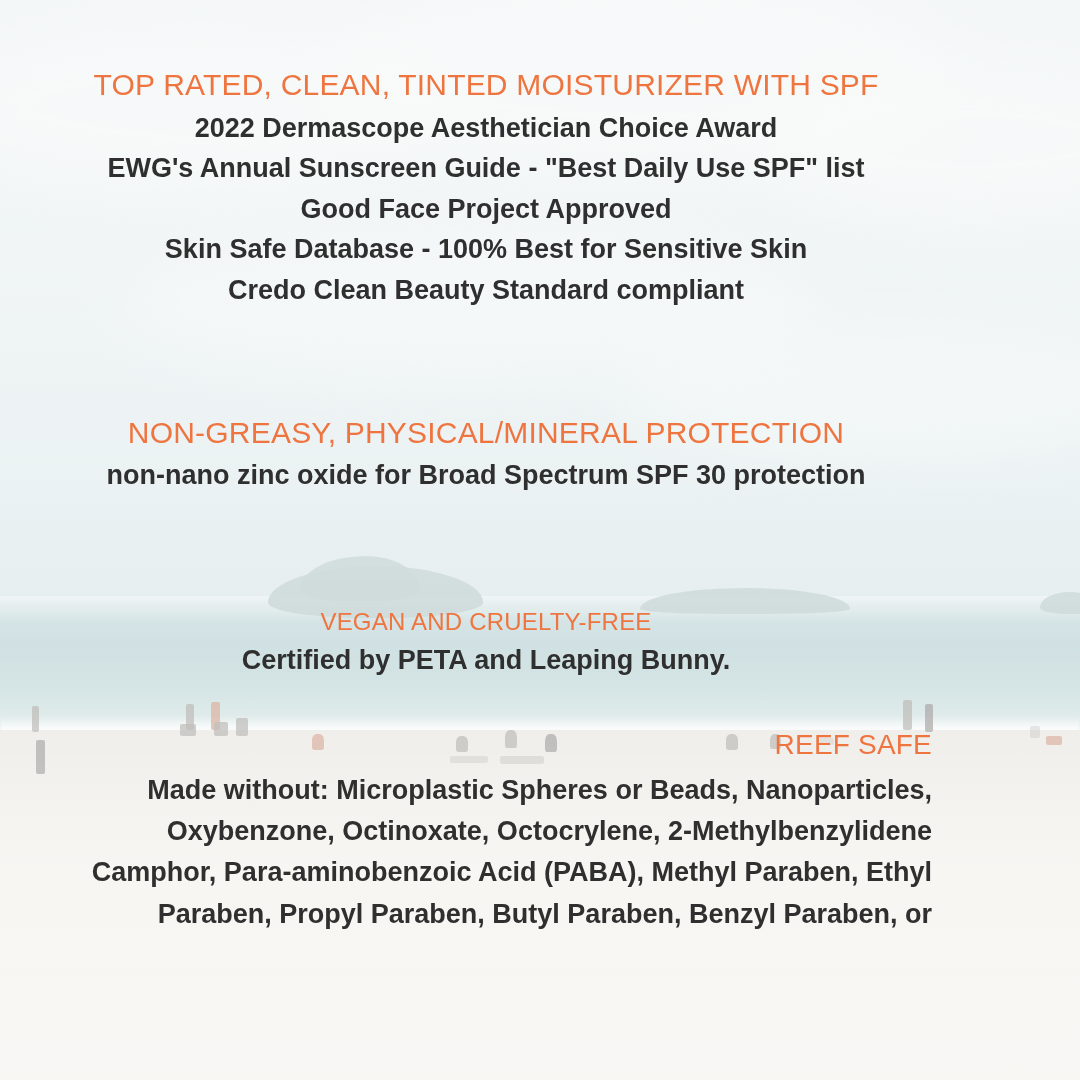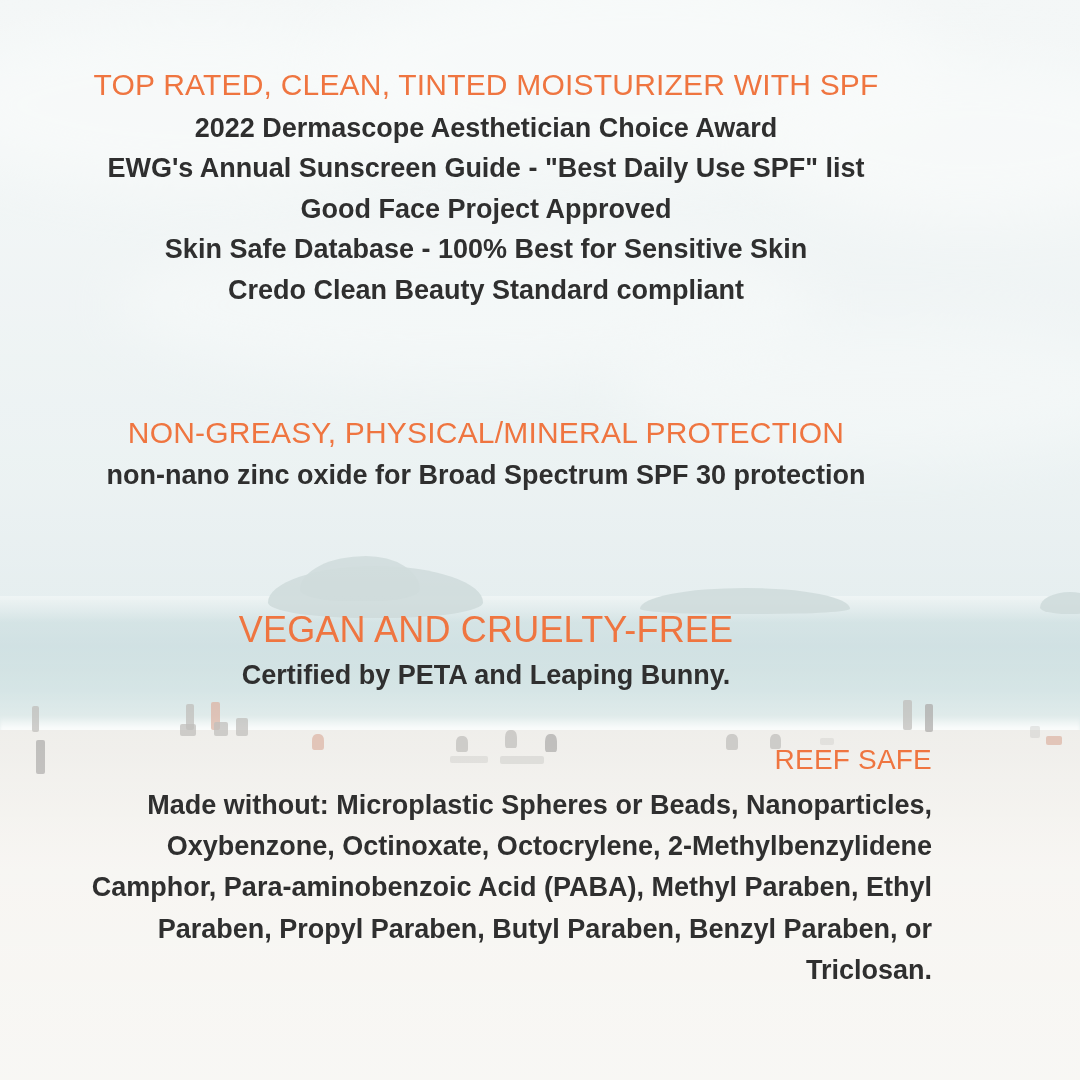--- a/index.html
+++ b/index.html
@@ -142,21 +142,21 @@
     line-height: 1.48;
     color: #2f2f2f;
     font-weight: 700;
   }
   .block { margin: 0; }
 
   .block-awards .line { line-height: 1.5; }
   .block-nongreasy { margin-top: 104px; }
   .block-nongreasy .heading { font-size: 30px; }
   .block-vegan { margin-top: 112px; }
-  .block-vegan .heading { font-size: 36px; }
+  .block-vegan .heading { font-size: 24px; }
   .block-reef { margin-top: 46px; text-align: right; }
   .block-reef .heading { font-size: 28px; margin-bottom: 8px; }
   .block-reef .line { line-height: 1.52; }
 </style>
 </head>
 <body>
 
 <div class="poster">
 
   <div class="bg">
@@ -222,17 +222,16 @@
       <div class="heading">VEGAN AND CRUELTY-FREE</div>
       <div class="line">Certified by PETA and Leaping Bunny.</div>
     </div>
 
     <div class="block block-reef">
       <div class="heading">REEF SAFE</div>
       <div class="line">Made without: Microplastic Spheres or Beads, Nanoparticles,</div>
       <div class="line">Oxybenzone, Octinoxate, Octocrylene, 2-Methylbenzylidene</div>
       <div class="line">Camphor, Para-aminobenzoic Acid (PABA), Methyl Paraben, Ethyl</div>
       <div class="line">Paraben, Propyl Paraben, Butyl Paraben, Benzyl Paraben, or</div>
-      <div class="line">Triclosan.</div>
     </div>
 
   </div>
 </div>
 
 </body></html>

